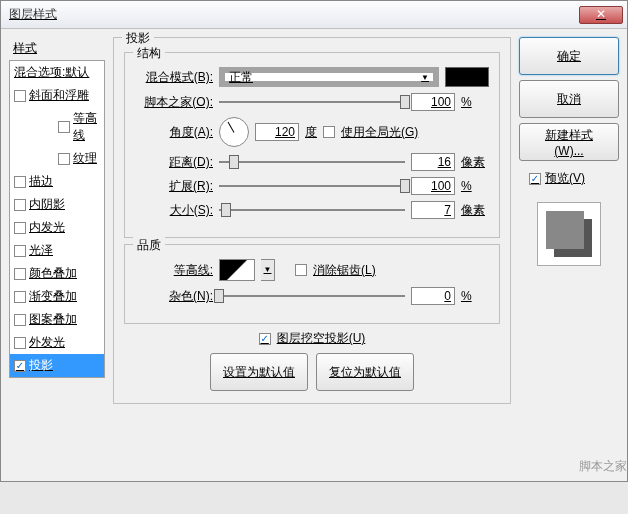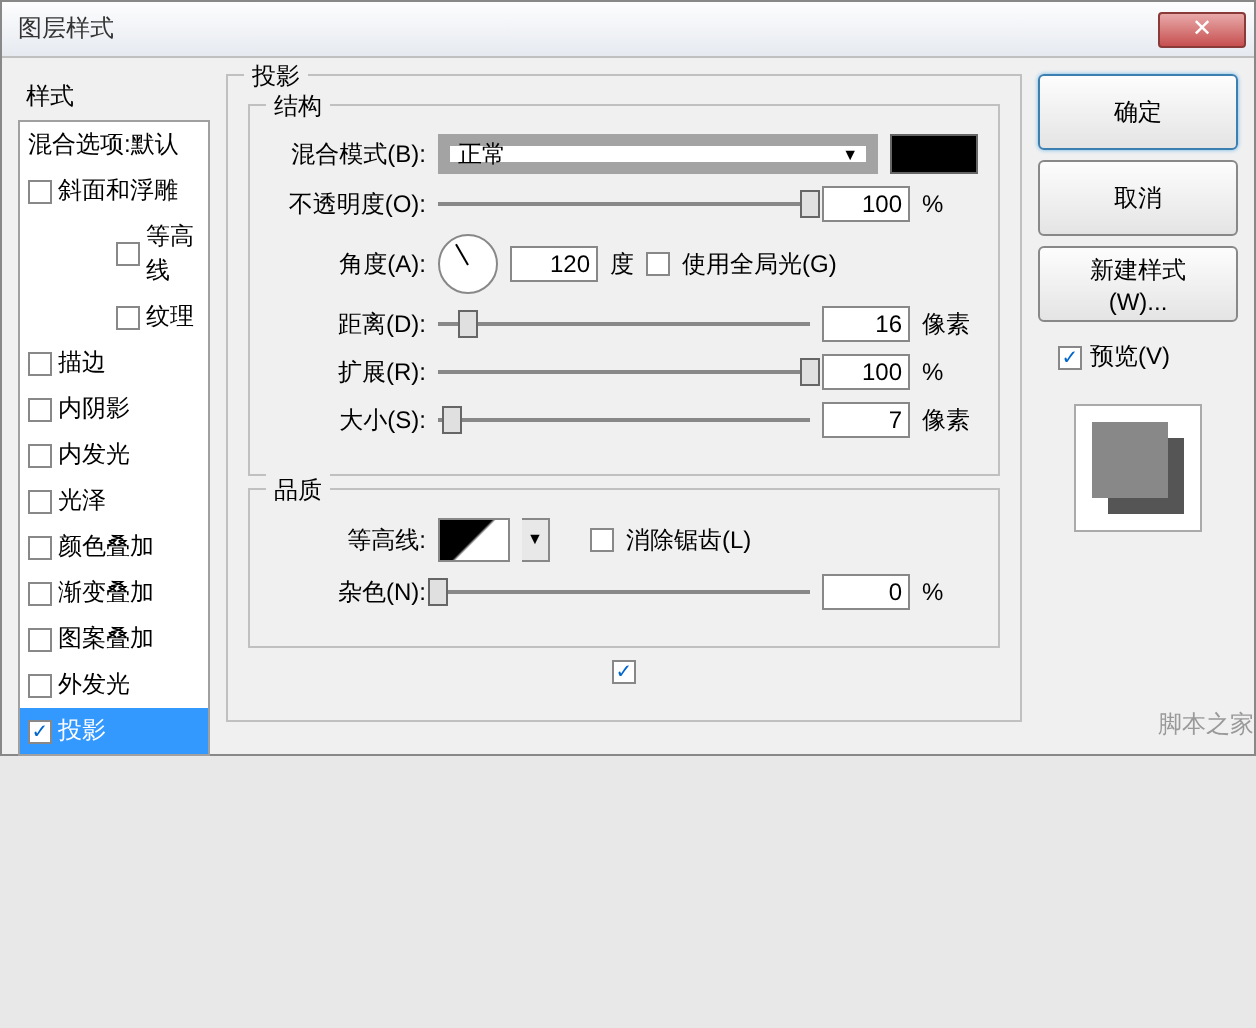--- a/index.html
+++ b/index.html
@@ -1,17 +1,17 @@
 <!DOCTYPE html>
 <html><head>
 <meta charset="utf-8">
 <style>
 * { box-sizing: border-box; margin: 0; padding: 0; font-family: "Microsoft YaHei", SimSun, sans-serif; font-size: 12px; }
 body { background: #e8e8e8; }
-.window { width: 628px; height: 378px; background: #f0f0f0; border: 1px solid #888; position: relative; }
+.window { width: 628px; height: 482px; background: #f0f0f0; border: 1px solid #888; position: relative; text-decoration: underline; }
 .titlebar { height: 28px; background: linear-gradient(#fdfdfe, #e6eaf0); border-bottom: 1px solid #c0c0c0; display: flex; align-items: center; padding: 0 4px 0 8px; }
 .titlebar-title { flex: 1; color: #333; }
 .close-btn { width: 44px; height: 18px; background: linear-gradient(#e8a9a9, #c75050); border: 1px solid #8b3a3a; border-radius: 2px; color: #fff; text-align: center; line-height: 14px; cursor: pointer; }
 .content { display: flex; padding: 8px; gap: 8px; height: calc(100% - 28px); }
 .sidebar { width: 96px; }
 .sidebar-title { padding: 3px 4px; }
 .sidebar-list { border: 1px solid #a0a0a0; background: #fff; }
 .sidebar-item { padding: 3px 4px; display: flex; align-items: center; gap: 3px; cursor: pointer; }
 .sidebar-item.selected { background: #3399ff; color: #fff; }
 .sidebar-item.indent { padding-left: 20px; margin-left: 28px; }
@@ -126,21 +126,21 @@
             <div class="row">
               <span class="row-label">混合模式(B):</span>
               <div class="dropdown">
                 <span>正常</span>
                 <span class="dropdown-arrow">▼</span>
               </div>
               <div class="color-swatch"></div>
             </div>
 
             <div class="row">
-              <span class="row-label">不透明度(O):</span>
+              <span class="row-label">脚本之家(O):</span>
               <div class="slider">
                   <div class="slider-track">
                     <div class="slider-thumb" style="left:100%"></div>
                   </div>
                 </div>
               <input class="num-input" value="100" style="">
               <span class="unit">%</span>
             </div>
 
             <div class="row">
@@ -205,22 +205,27 @@
                     <div class="slider-thumb" style="left:0%"></div>
                   </div>
                 </div>
               <input class="num-input" value="0" style="">
               <span class="unit">%</span>
             </div>
           </div>
 
           <div class="row" style="justify-content:center;">
             <span class="chk checked"></span>
-          </div>
-
+            <span>图层挖空投影(U)</span>
+          </div>
+
+          <div class="btn-row">
+            <button class="btn">设置为默认值</button>
+            <button class="btn">复位为默认值</button>
+          </div>
         </div>
       </div>
 
       <div class="right-col">
         <button class="btn primary">确定</button>
         <button class="btn">取消</button>
         <button class="btn">新建样式(W)...</button>
         <div class="preview-chk">
           <span class="chk checked"></span>
           <span>预览(V)</span>

